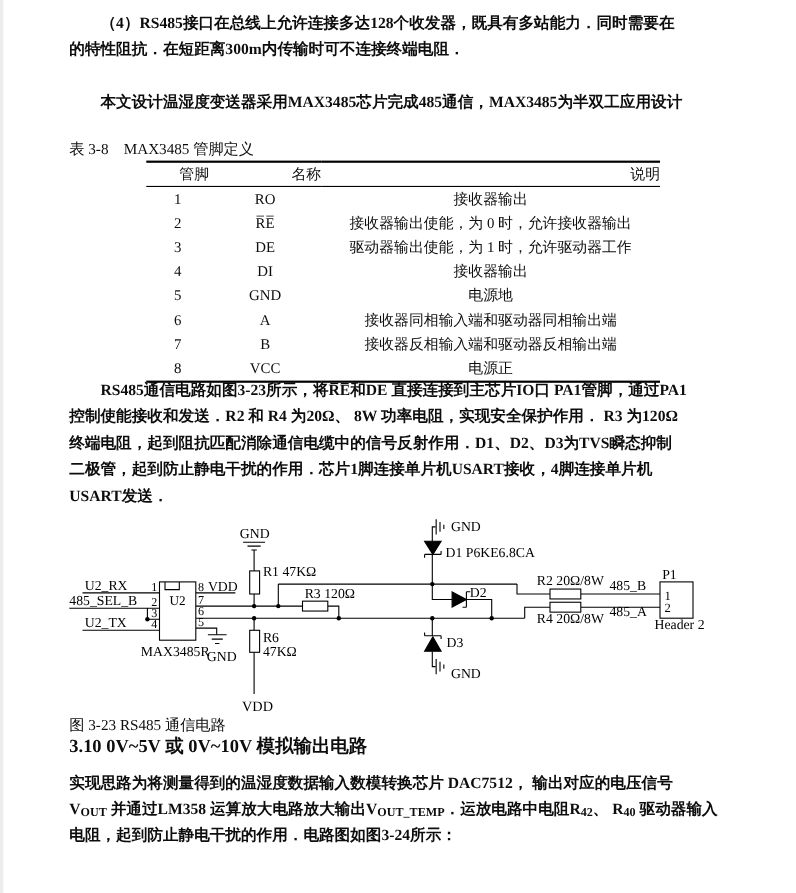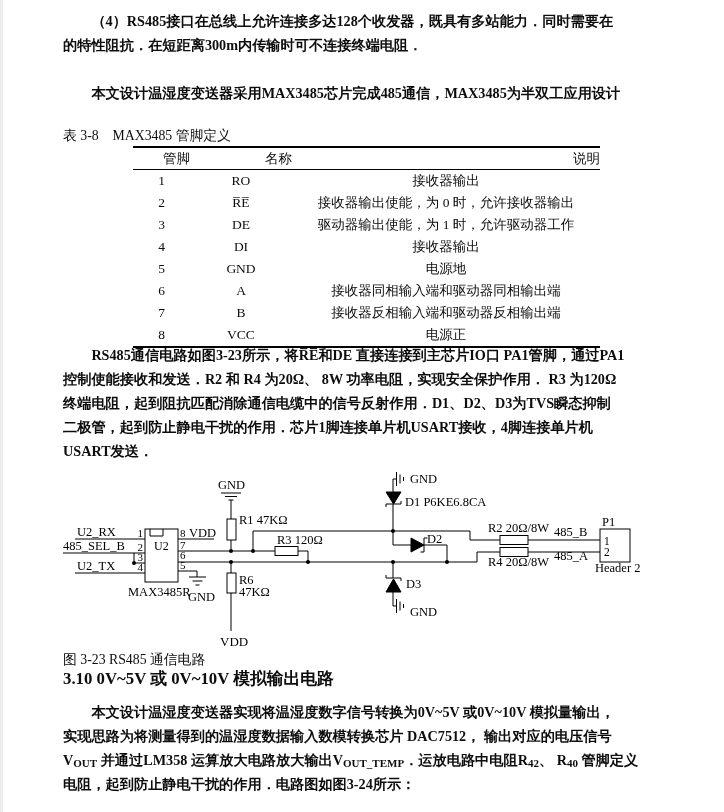--- a/index.html
+++ b/index.html
@@ -212,17 +212,16 @@
   <text x="604" y="545" font-size="11.5">1</text>
   <text x="604" y="556" font-size="11.5">2</text>
   <text x="595" y="572" font-size="12.5">Header 2</text>
 </svg>
 
 <div class="abs caption" style="top:652px">图 3-23 RS485 通信电路</div>
 
 <div class="abs heading" style="top:668px">3.10 0V~5V 或 0V~10V 模拟输出电路</div>
 
 <div class="abs textblock" style="top:700px">
-    <div class="tline">　　本文设计温湿度变送器实现将温湿度数字信号转换为0V~5V 或0V~10V 模拟量输出，</div>
     <div class="tline">实现思路为将测量得到的温湿度数据输入数模转换芯片 DAC7512， 输出对应的电压信号</div>
-    <div class="tline"><span>V</span><span class="sub">OUT</span><span> 并通过LM358 运算放大电路放大输出V</span><span class="sub">OUT_TEMP</span><span>．运放电路中电阻R</span><span class="sub">42</span><span>、 R</span><span class="sub">40</span><span> 管脚定义</span></div>
+    <div class="tline"><span>V</span><span class="sub">OUT</span><span> 并通过LM358 运算放大电路放大输出V</span><span class="sub">OUT_TEMP</span><span>．运放电路中电阻R</span><span class="sub">42</span><span>、 R</span><span class="sub">40</span><span> 驱动器输入</span></div>
     <div class="tline">电阻，起到防止静电干扰的作用．电路图如图3-24所示：</div>
   </div>
 
 </body></html>

